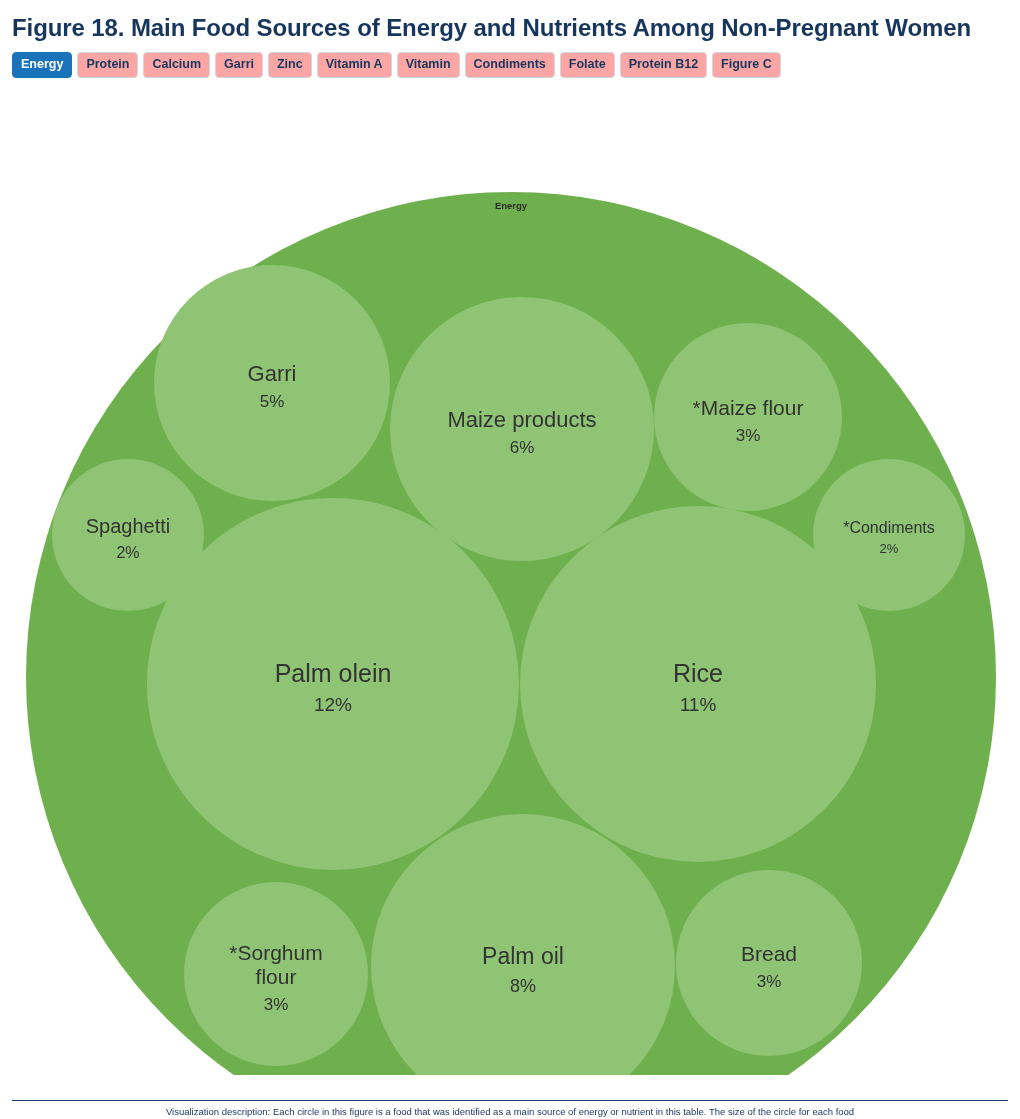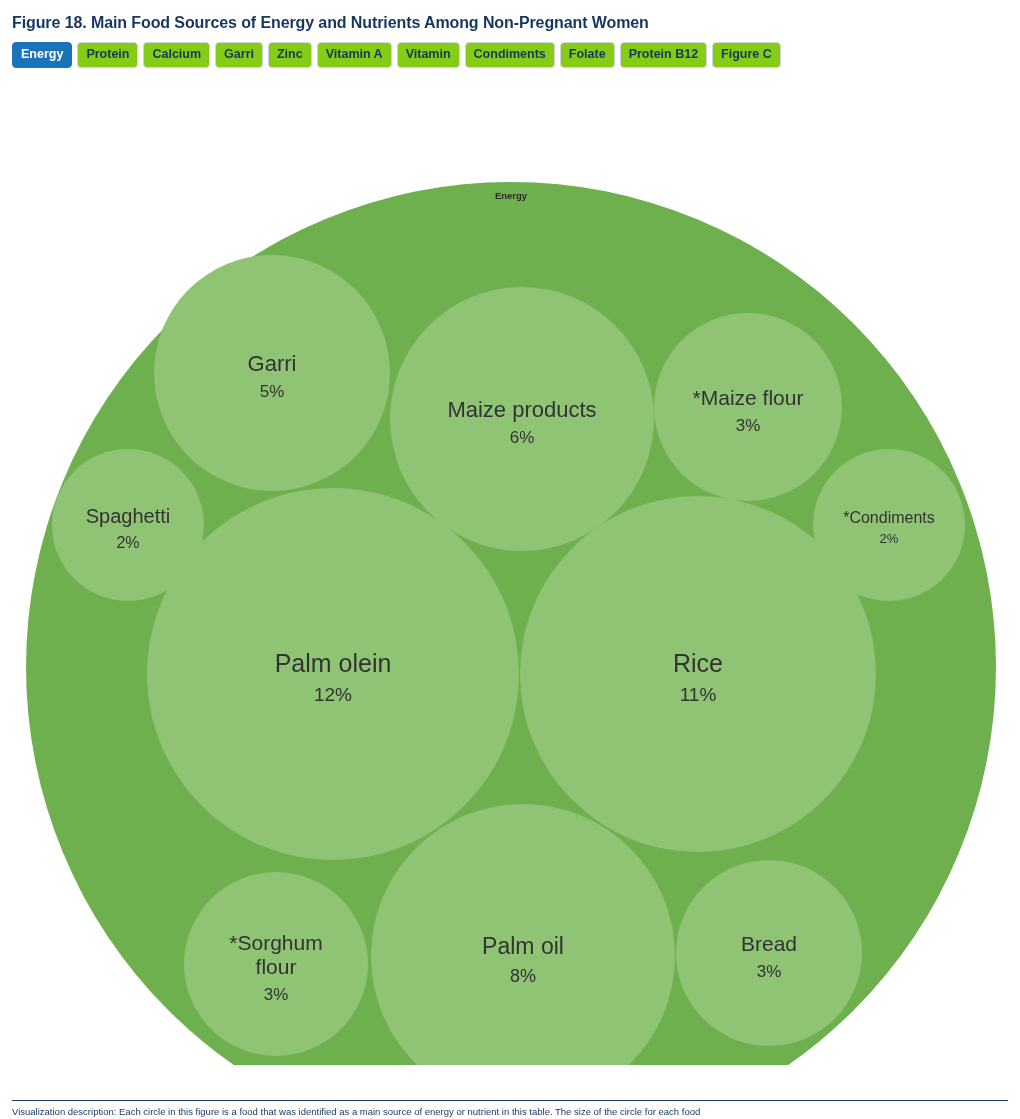--- a/index.html
+++ b/index.html
@@ -14,21 +14,21 @@
     height: 1119px;
     font-family: "Liberation Sans", sans-serif;
     color: #222;
     overflow: hidden;
     position: relative;
   }
 
   
   .fig-title {
     font-family: "Liberation Sans", sans-serif;
-    font-size: 16px;
+    font-size: 24px;
     font-weight: bold;
     color: #17365d;
     letter-spacing: -0.1px;
     padding: 13px 0 0 12px;
     line-height: 1.25;
     white-space: nowrap;
   }
 
   
   .tabbar {
@@ -36,21 +36,21 @@
     align-items: flex-start;
     gap: 5px;
     padding: 9px 0 0 12px;
     flex-wrap: nowrap;
   }
   .tab {
     font-family: "Liberation Sans", sans-serif;
     font-size: 12.5px;
     font-weight: bold;
     color: #17365d;
-    background: #84cc16;
+    background: #fca5a5;
     border: 1px solid #d2d6da;
     border-radius: 4px;
     padding: 5px 8px 6px 8px;
     line-height: 1.05;
     white-space: nowrap;
     cursor: pointer;
     user-select: none;
   }
   .tab.active {
     background: #1a73b8;
@@ -103,20 +103,21 @@
     position: absolute;
     left: 12px;
     top: 1106px;
     width: 996px;
     font-family: "Liberation Sans", sans-serif;
     font-size: 9.5px;
     line-height: 1.35;
     color: #17365d;
     white-space: nowrap;
     overflow: hidden;
+    text-align: center;
   }
 </style>
 </head>
 <body>
 
 <div class="fig-title">Figure 18. Main Food Sources of Energy and Nutrients Among Non-Pregnant Women</div>
 
 <div class="tabbar" id="tabbar">
     <div class="tab active">Energy</div>
     <div class="tab">Protein</div>

